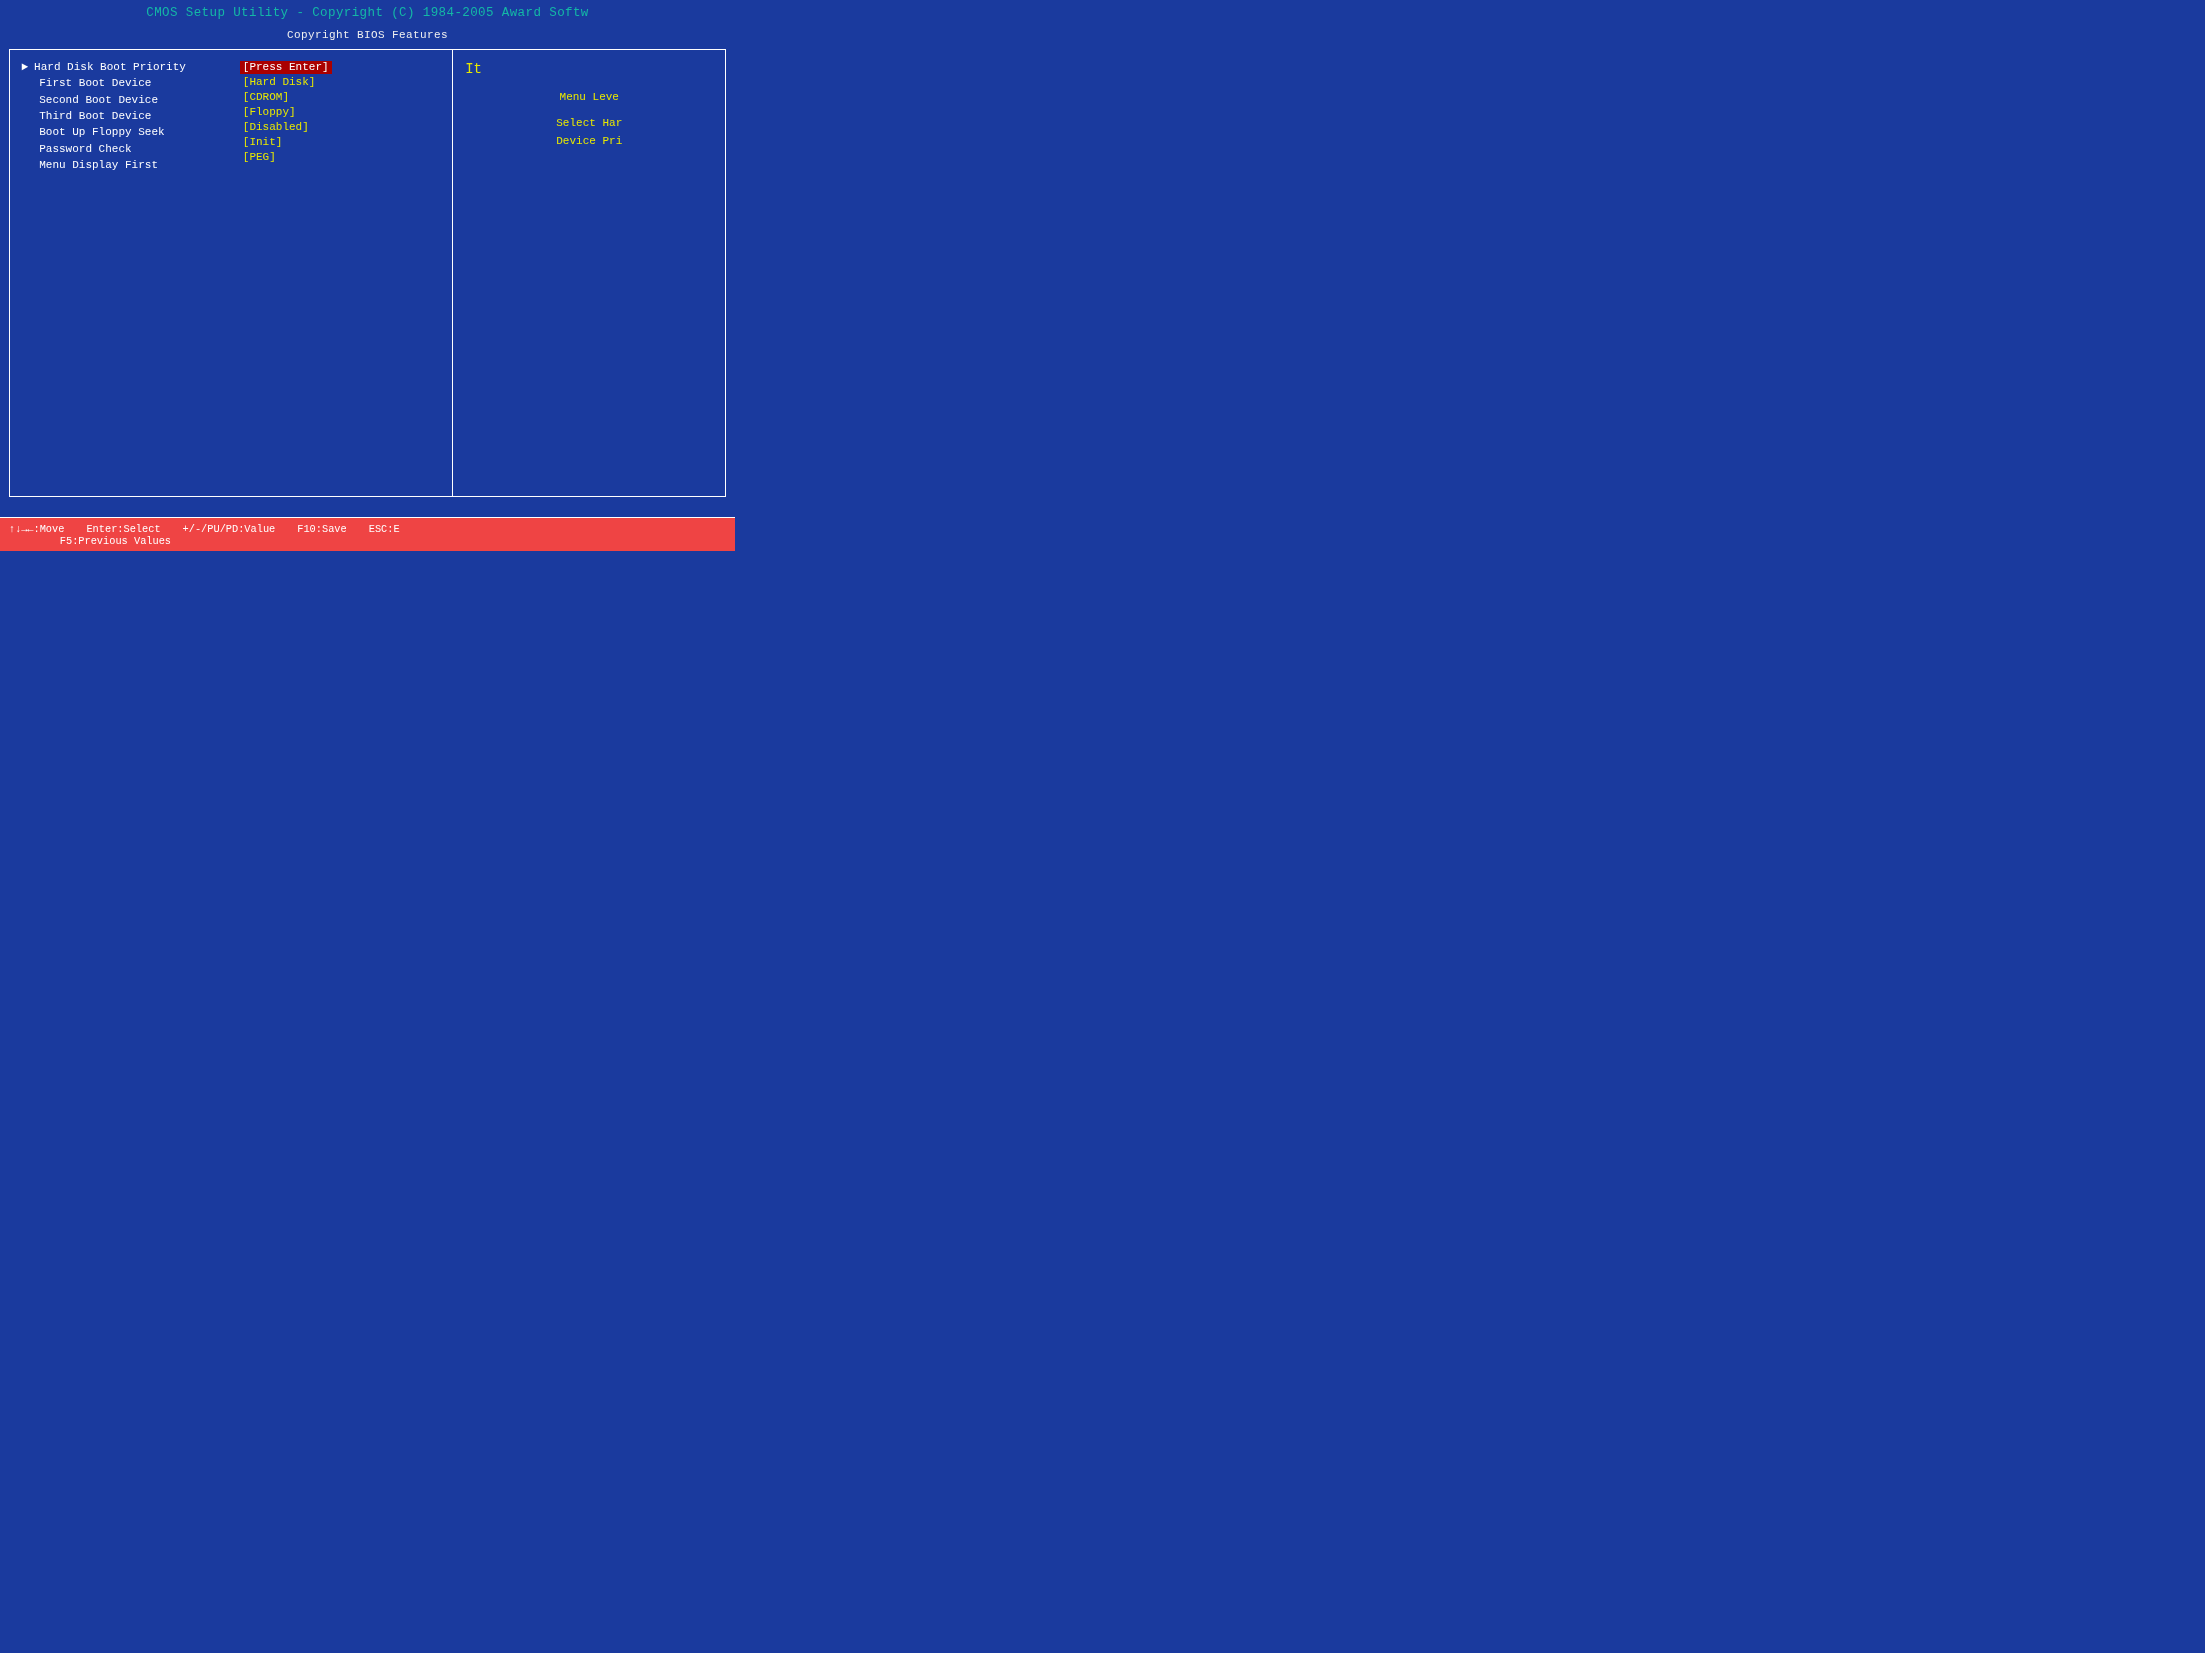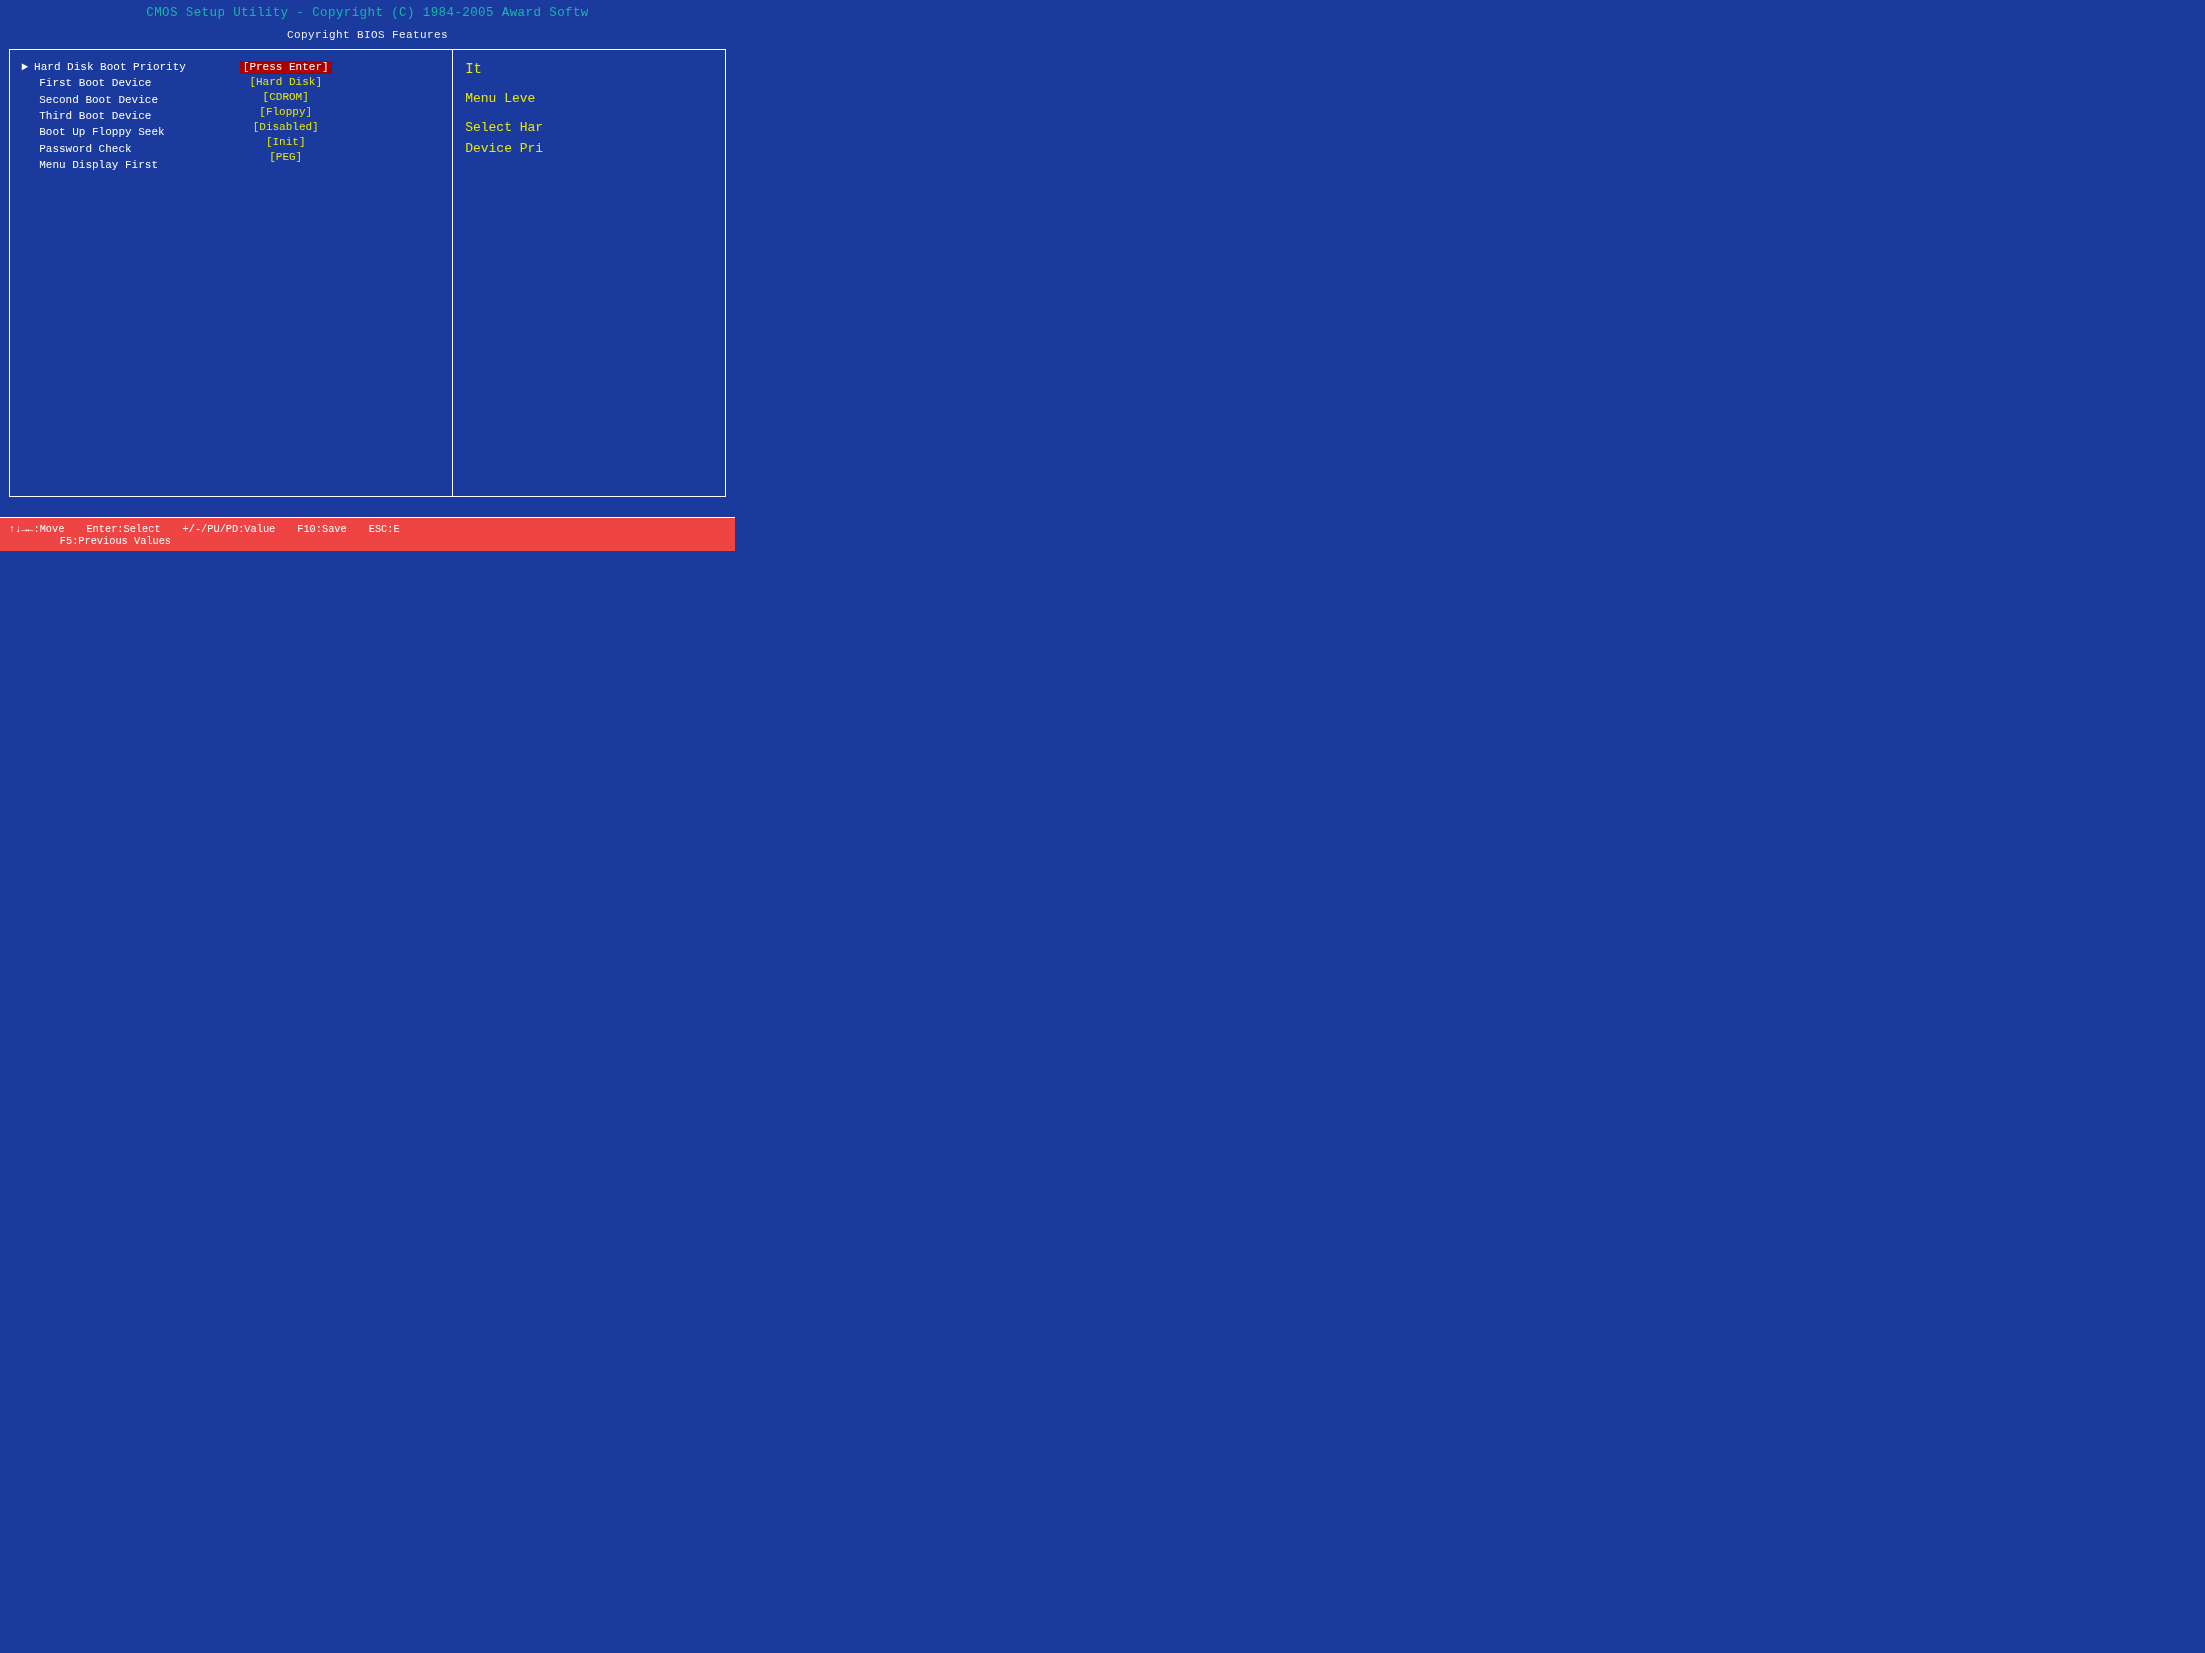--- a/index.html
+++ b/index.html
@@ -68,38 +68,38 @@
       left: 52%;
       display: flex;
       flex-direction: column;
       gap: 1.5px;
     }
 
     .option-item {
       font-size: 11px;
       color: #e8e800;
       padding: 0.7px 2.9px;
-      text-align: center;
     }
 
     .option-item.highlighted {
       background-color: #aa0000;
       color: #ffffff;
     }
 
     .right-panel-title {
       font-size: 14px;
       color: #e8e800;
       margin-bottom: 11.8px;
     }
 
     .right-panel-text {
-      font-size: 13px;
+      font-size: 11px;
       color: #e8e800;
       line-height: 1.6;
+      text-align: center;
     }
 
     .footer {
       position: absolute;
       bottom: 0;
       left: 0;
       right: 0;
       background-color: #ef4444;
       border-top: 1.5px solid #ffffff;
       padding: 4.4px 8.8px;

